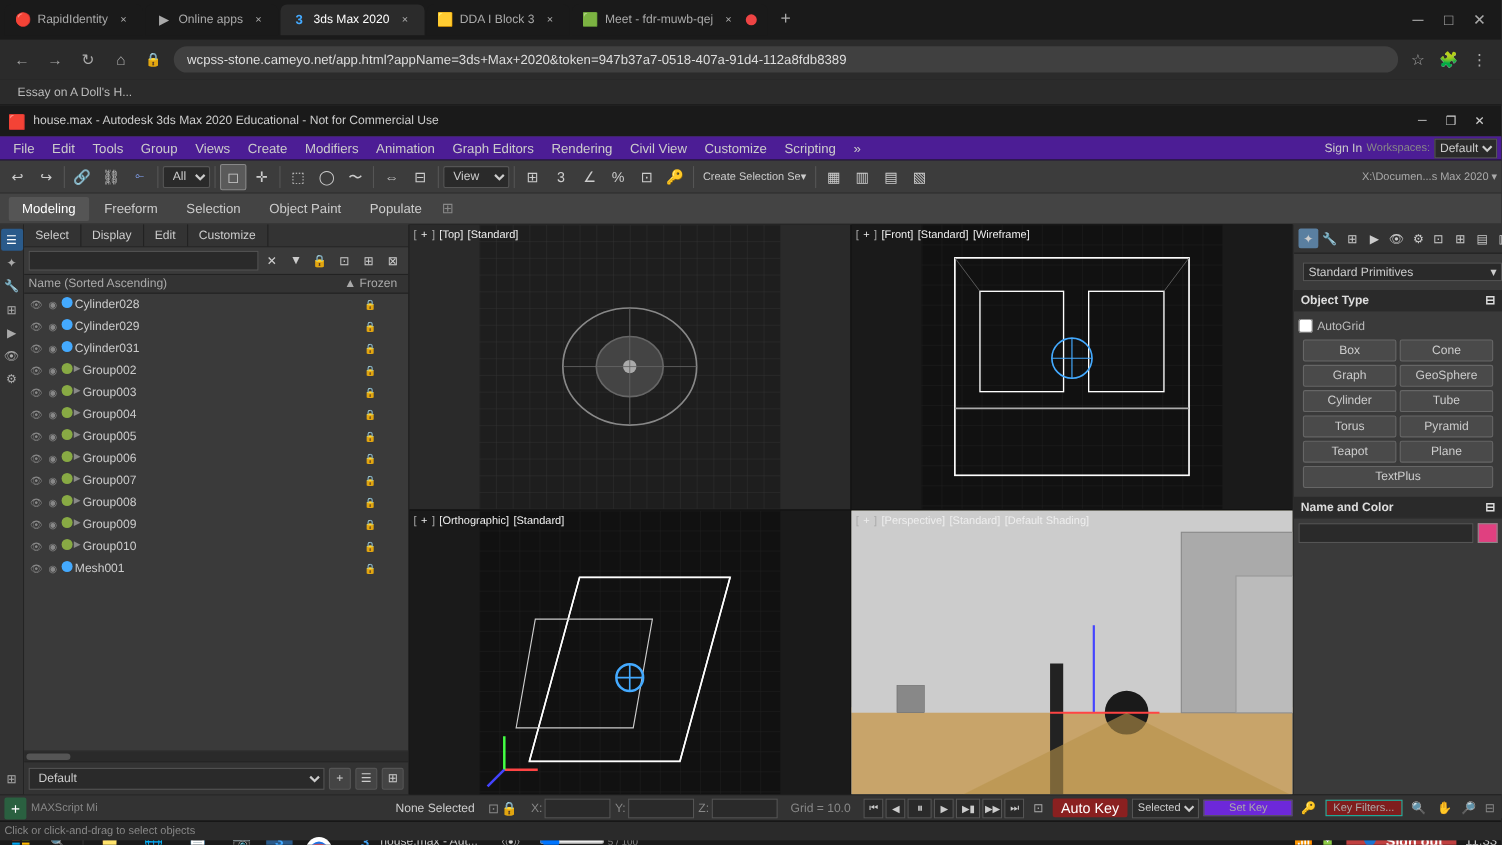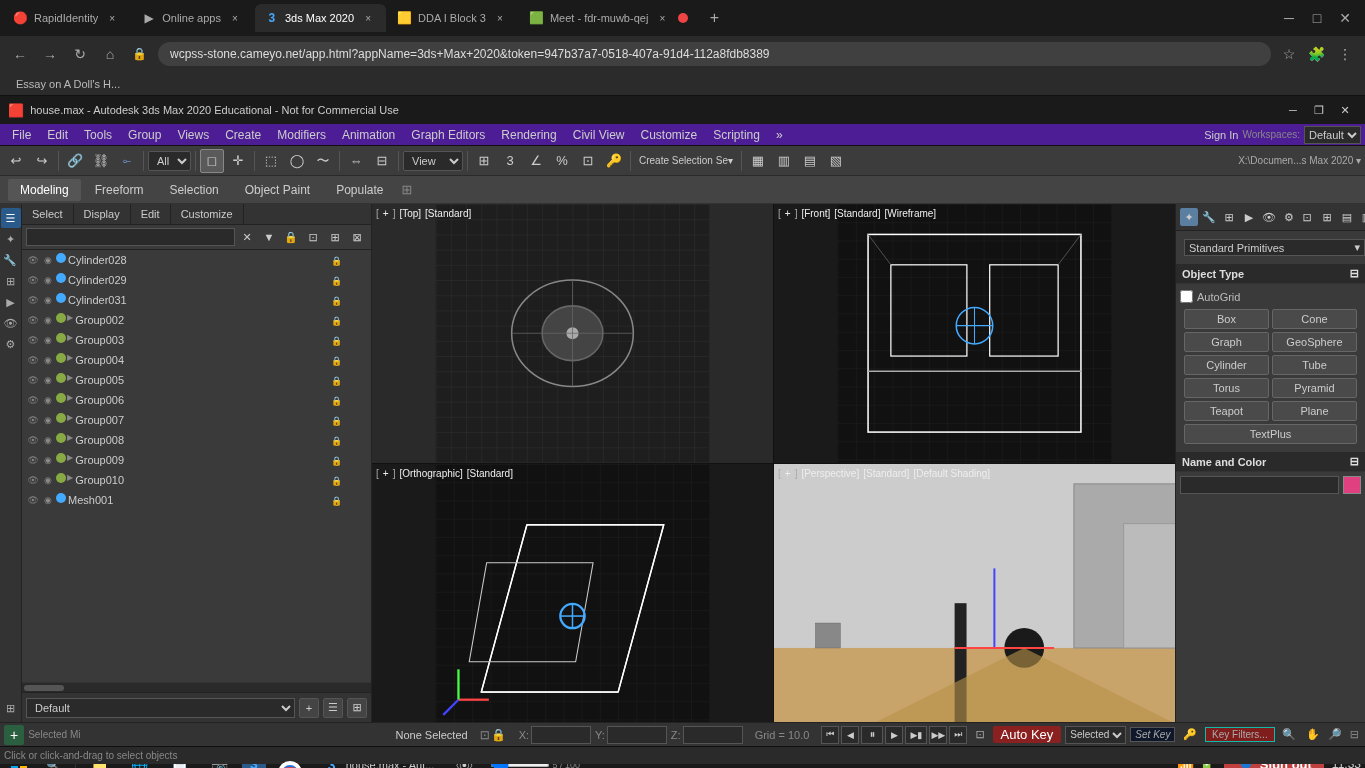--- a/index.html
+++ b/index.html
@@ -303,20 +303,24 @@
         </div>
         <div class="scene-toolbar">
           <input class="scene-search" type="text" placeholder="" style="">
           <span class="scene-tool-btn">✕</span>
           <span class="scene-tool-btn">▼</span>
           <span class="scene-tool-btn">🔒</span>
           <span class="scene-tool-btn">⊡</span>
           <span class="scene-tool-btn">⊞</span>
           <span class="scene-tool-btn">⊠</span>
         </div>
+        <div class="scene-headers">
+          <span class="scene-header-name">Name (Sorted Ascending)</span>
+          <span class="scene-header-frozen">▲ Frozen</span>
+        </div>
         <div class="scene-list">
 
           <div class="scene-item">
             <div class="scene-item-icons">
               <span class="si-icon">👁</span>
               <span class="si-icon">◉</span>
               <span class="si-color" style="background:#4af;"></span>
             </div>
             <span class="scene-item-name">Cylinder028</span>
             <span class="scene-item-frozen">
@@ -692,21 +696,21 @@
       </div>
     </div>
 
   </div>
 
   <div class="coord-bar" style="height:24px;">
     <div style="display:flex;align-items:center;gap:4px;flex:1;">
       <div style="display:flex;align-items:center;gap:4px;background:#2a6040;padding:2px 6px;border-radius:2px;">
         <span style="font-size:14px;color:#fff;">+</span>
       </div>
-      <span style="font-size:10px;color:#888;">Selected Mi</span>
+      <span style="font-size:10px;color:#888;">MAXScript Mi</span>
     </div>
     <div style="display:flex;align-items:center;gap:2px;">
       <span style="color:#ccc;font-size:11px;">None Selected</span>
     </div>
     <div style="display:flex;align-items:center;gap:2px;margin:0 8px;">
       <span style="font-size:12px;color:#888;">⊡</span>
       <span style="font-size:12px;color:#888;">🔒</span>
     </div>
     <div class="coord-field">
       <span class="coord-label">X:</span>
@@ -731,21 +735,21 @@
       <button style="background:#2a2a2a;border:1px solid #555;color:#ccc;width:18px;height:18px;font-size:9px;cursor:pointer;display:flex;align-items:center;justify-content:center;">▶▶</button>
       <button style="background:#2a2a2a;border:1px solid #555;color:#ccc;width:18px;height:18px;font-size:9px;cursor:pointer;display:flex;align-items:center;justify-content:center;">⏭</button>
     </div>
     <div style="margin:0 4px;">
       <span style="font-size:11px;color:#aaa;cursor:pointer;">⊡</span>
     </div>
     <button style="background:#8a2020;border:none;color:#fff;padding:1px 8px;font-size:13px;cursor:pointer;border-radius:2px;">Auto Key</button>
     <select style="height:18px;background:#2a2a2a;border:1px solid #555;color:#ccc;font-size:10px;">
       <option>Selected</option>
     </select>
-    <button style="background:#0f172a;border:1px solid #555;color:#aaa;padding:1px 4px;font-size:10px;cursor:pointer;font-style:italic;">Set Key</button>
+    <button style="background:#6d28d9;border:1px solid #555;color:#aaa;padding:1px 22px;font-size:10px;cursor:pointer;">Set Key</button>
     <span style="font-size:11px;color:#888;cursor:pointer;padding:0 4px;">🔑</span>
     <button style="background:#7f1d1d;border:1px solid #14b8a6;color:#aaa;padding:1px 6px;font-size:10px;cursor:pointer;">Key Filters...</button>
     <span style="font-size:11px;color:#888;cursor:pointer;padding:0 4px;">🔍</span>
     <span style="font-size:11px;color:#888;cursor:pointer;padding:0 2px;">✋</span>
     <span style="font-size:11px;color:#888;cursor:pointer;padding:0 2px;">🔎</span>
     <span style="font-size:11px;color:#888;cursor:pointer;padding:0 2px;">⊟</span>
   </div>
 
   <div style="height:18px;background:#2a2a2a;display:flex;align-items:center;padding:0 4px;font-size:10px;color:#888;border-top:1px solid #111;">
     <span>Click or click-and-drag to select objects</span>

